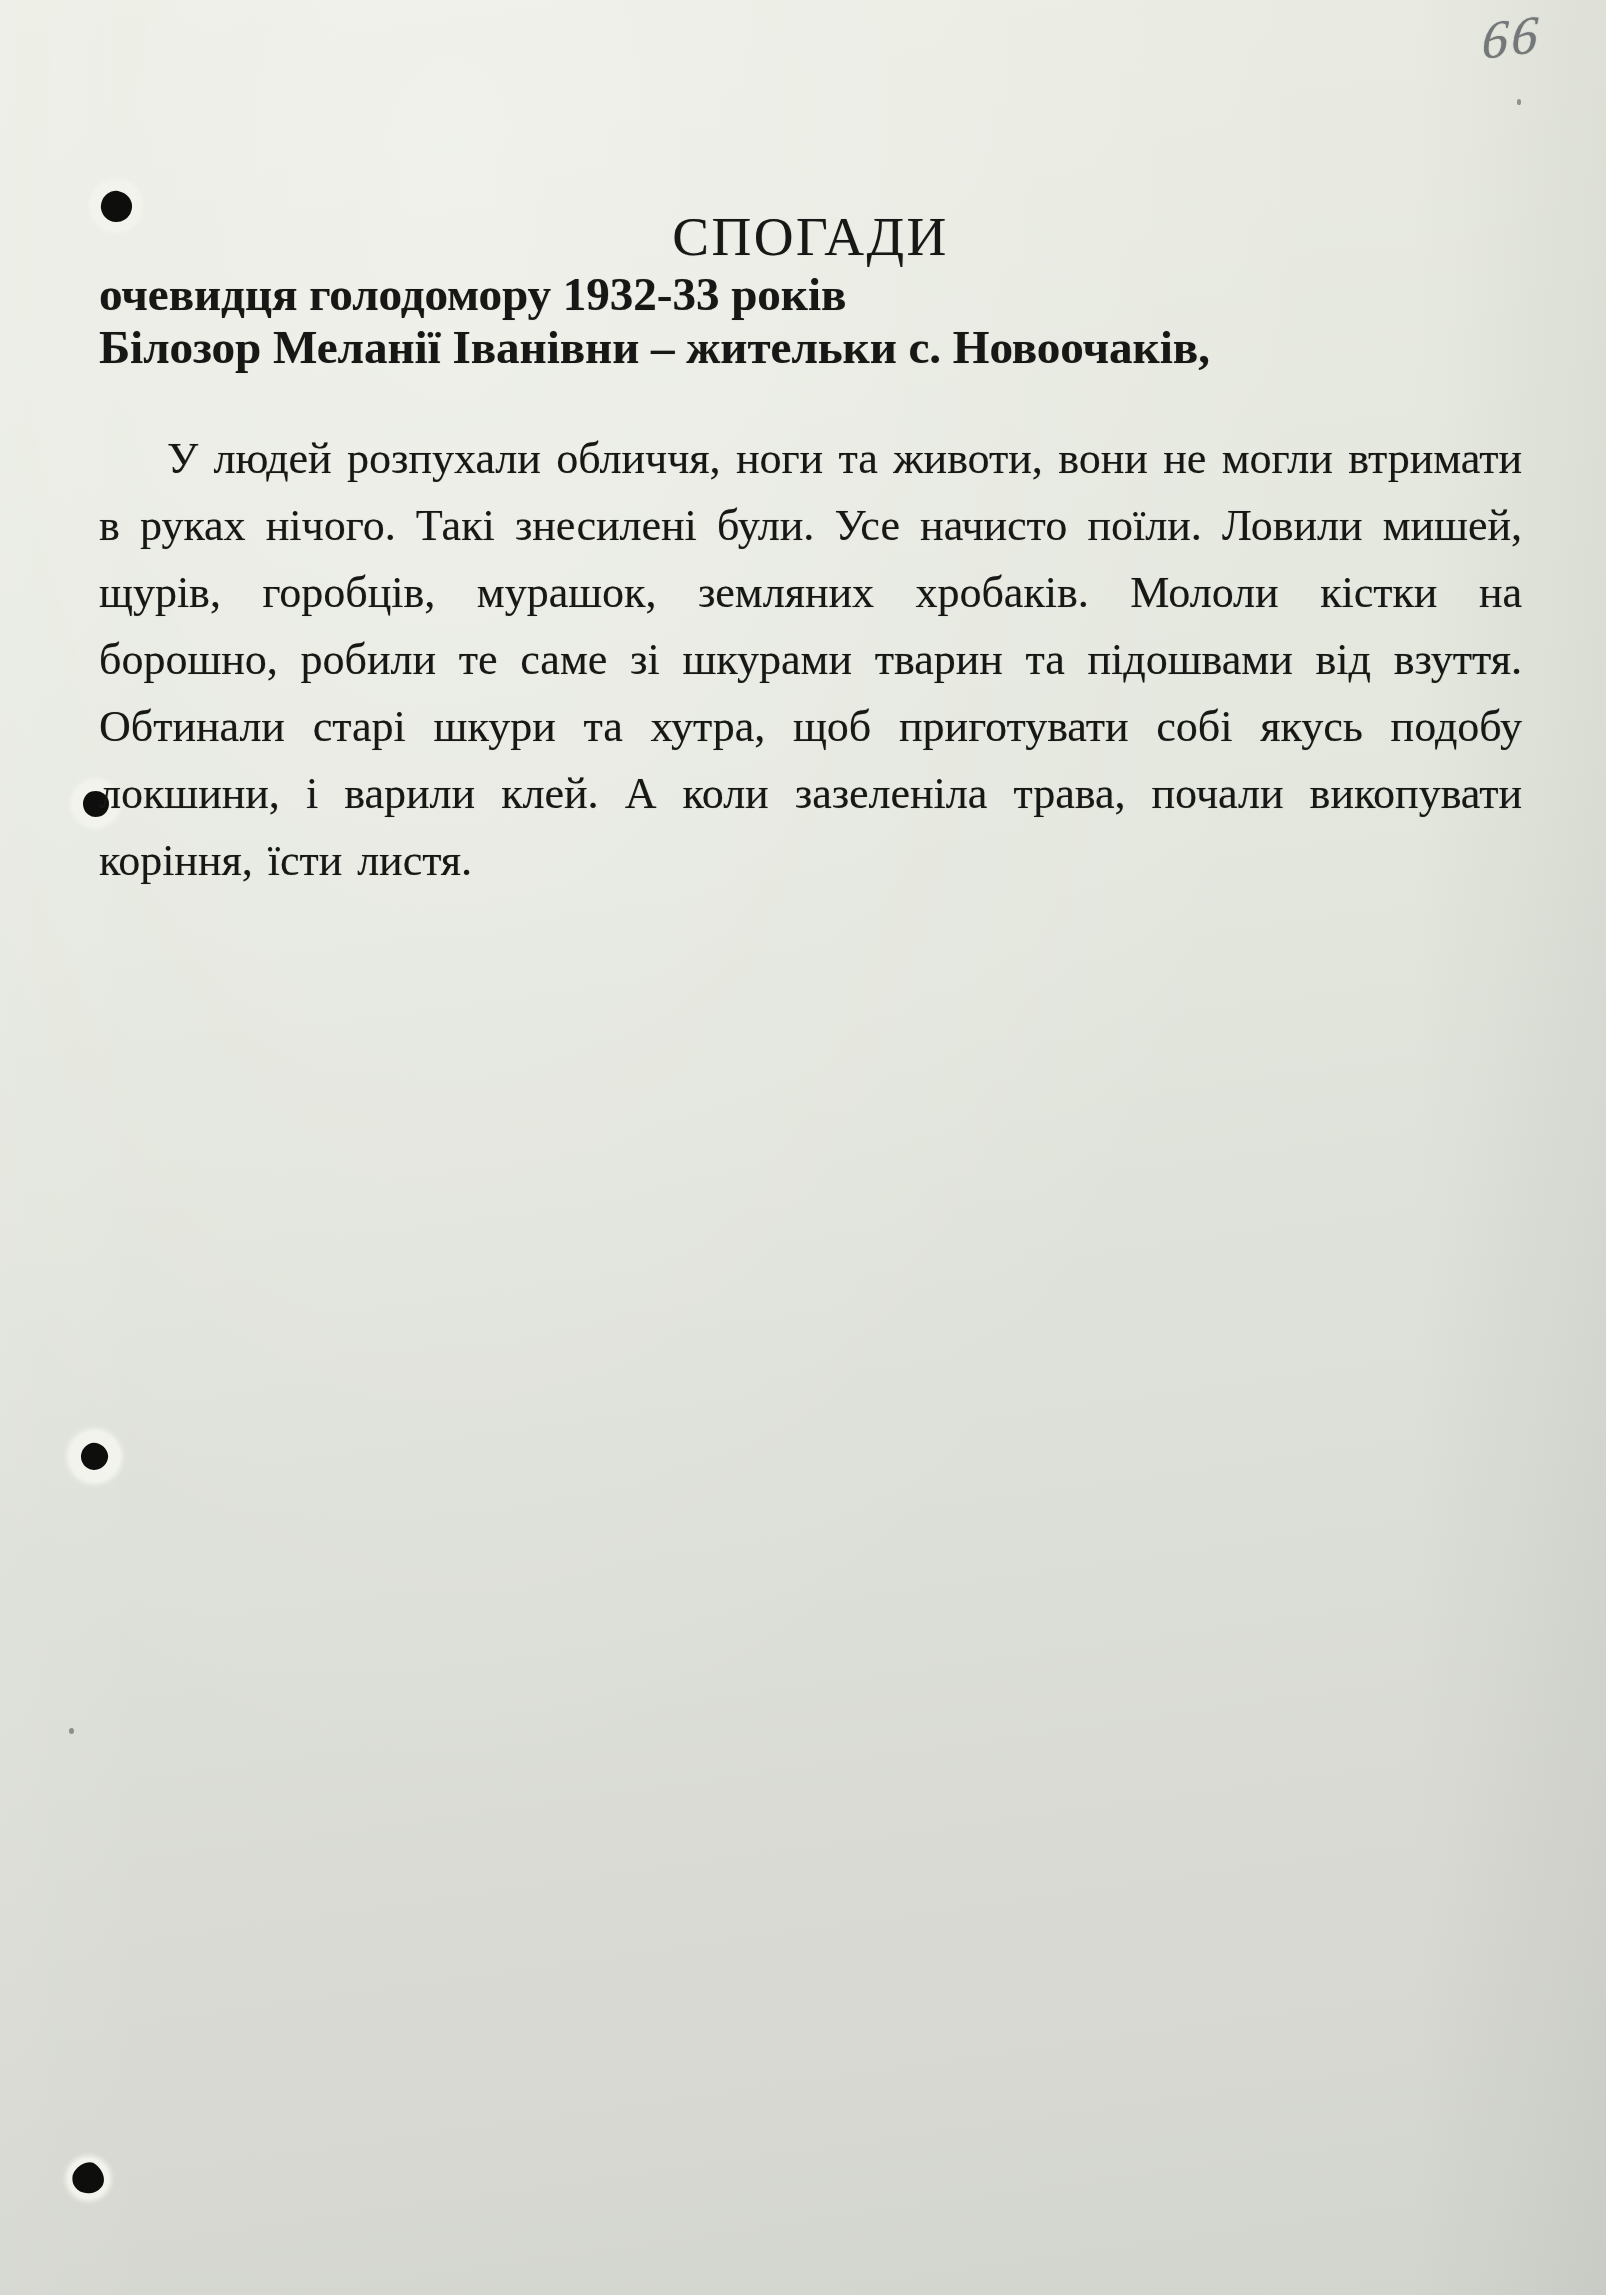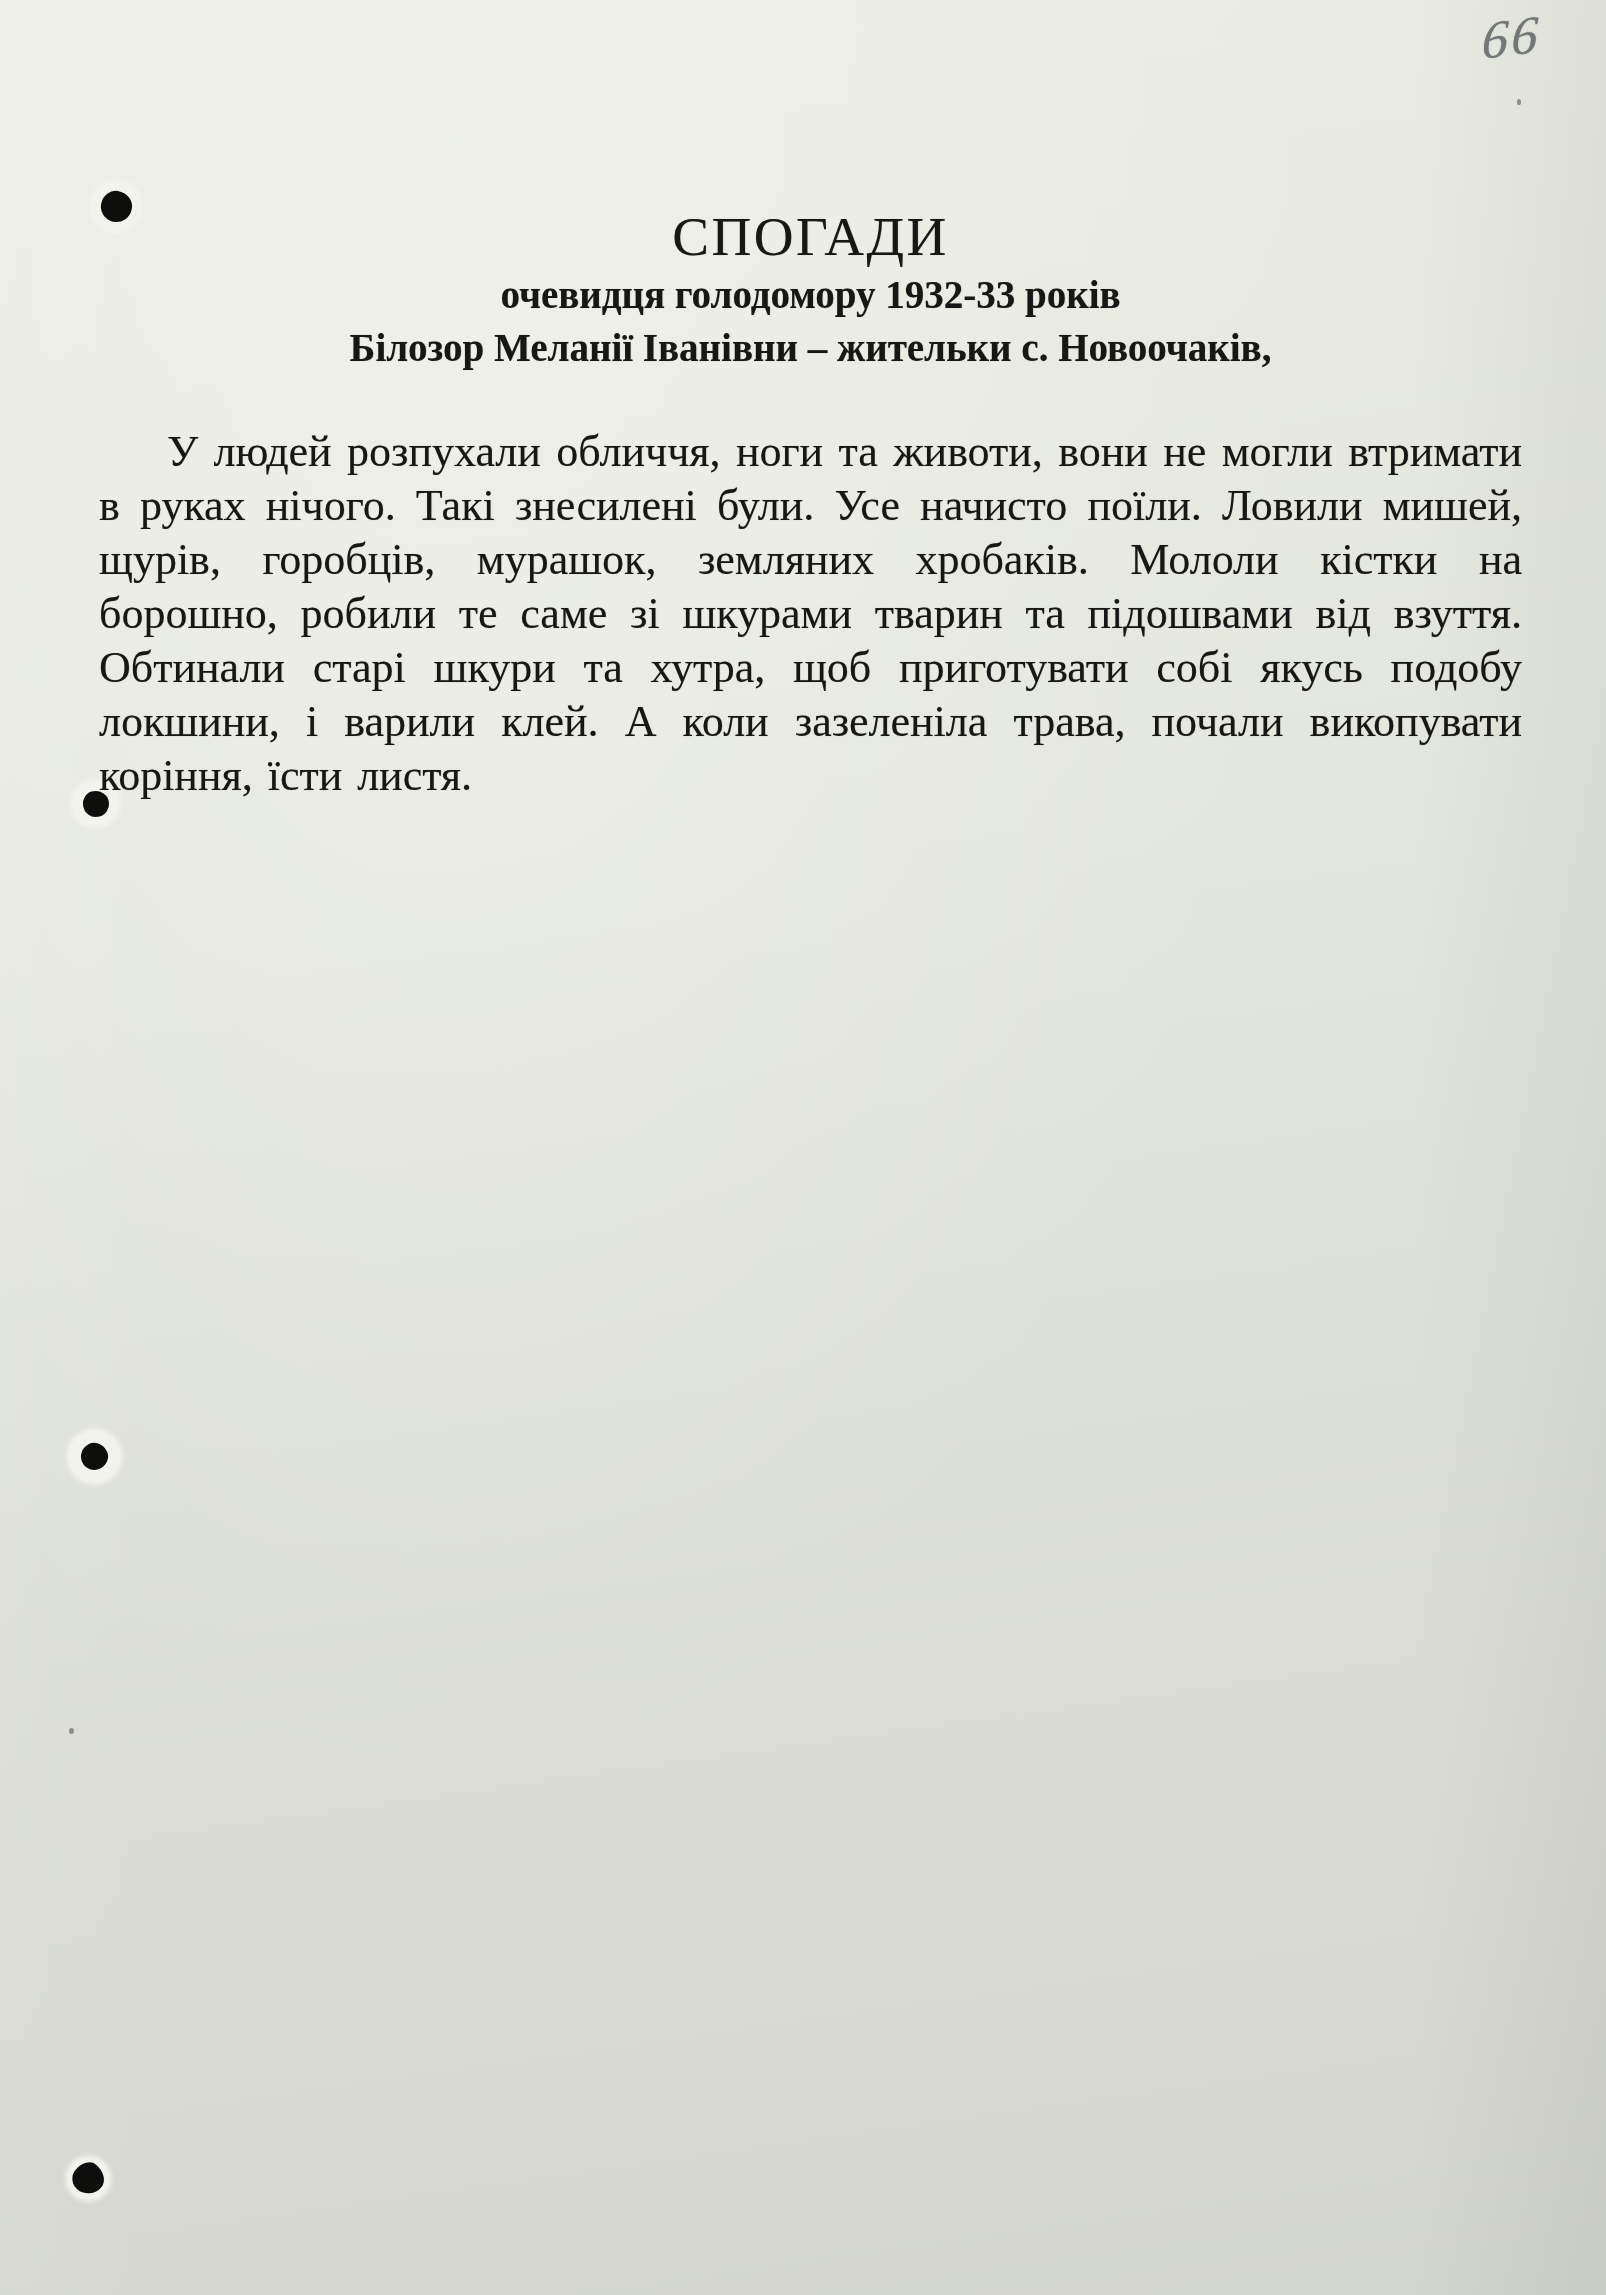--- a/index.html
+++ b/index.html
@@ -64,29 +64,29 @@
   }
   .title {
     margin: 0;
     text-align: center;
     font-size: 55px;
     line-height: 63px;
     font-weight: normal;
     letter-spacing: 2.5px;
   }
   .subtitle {
-    text-align: center;
-    font-size: 39px;
+    text-align: left;
+    font-size: 47px;
     line-height: 53px;
     font-weight: bold;
   }
   .body-text {
     margin-top: 51px;
     font-size: 44px;
-    line-height: 54px;
+    line-height: 67px;
     word-spacing: 0.09em;
   }
   .body-text p {
     margin: 0;
     text-indent: 68px;
     text-align: justify;
     text-align-last: left;
   }
 
   

